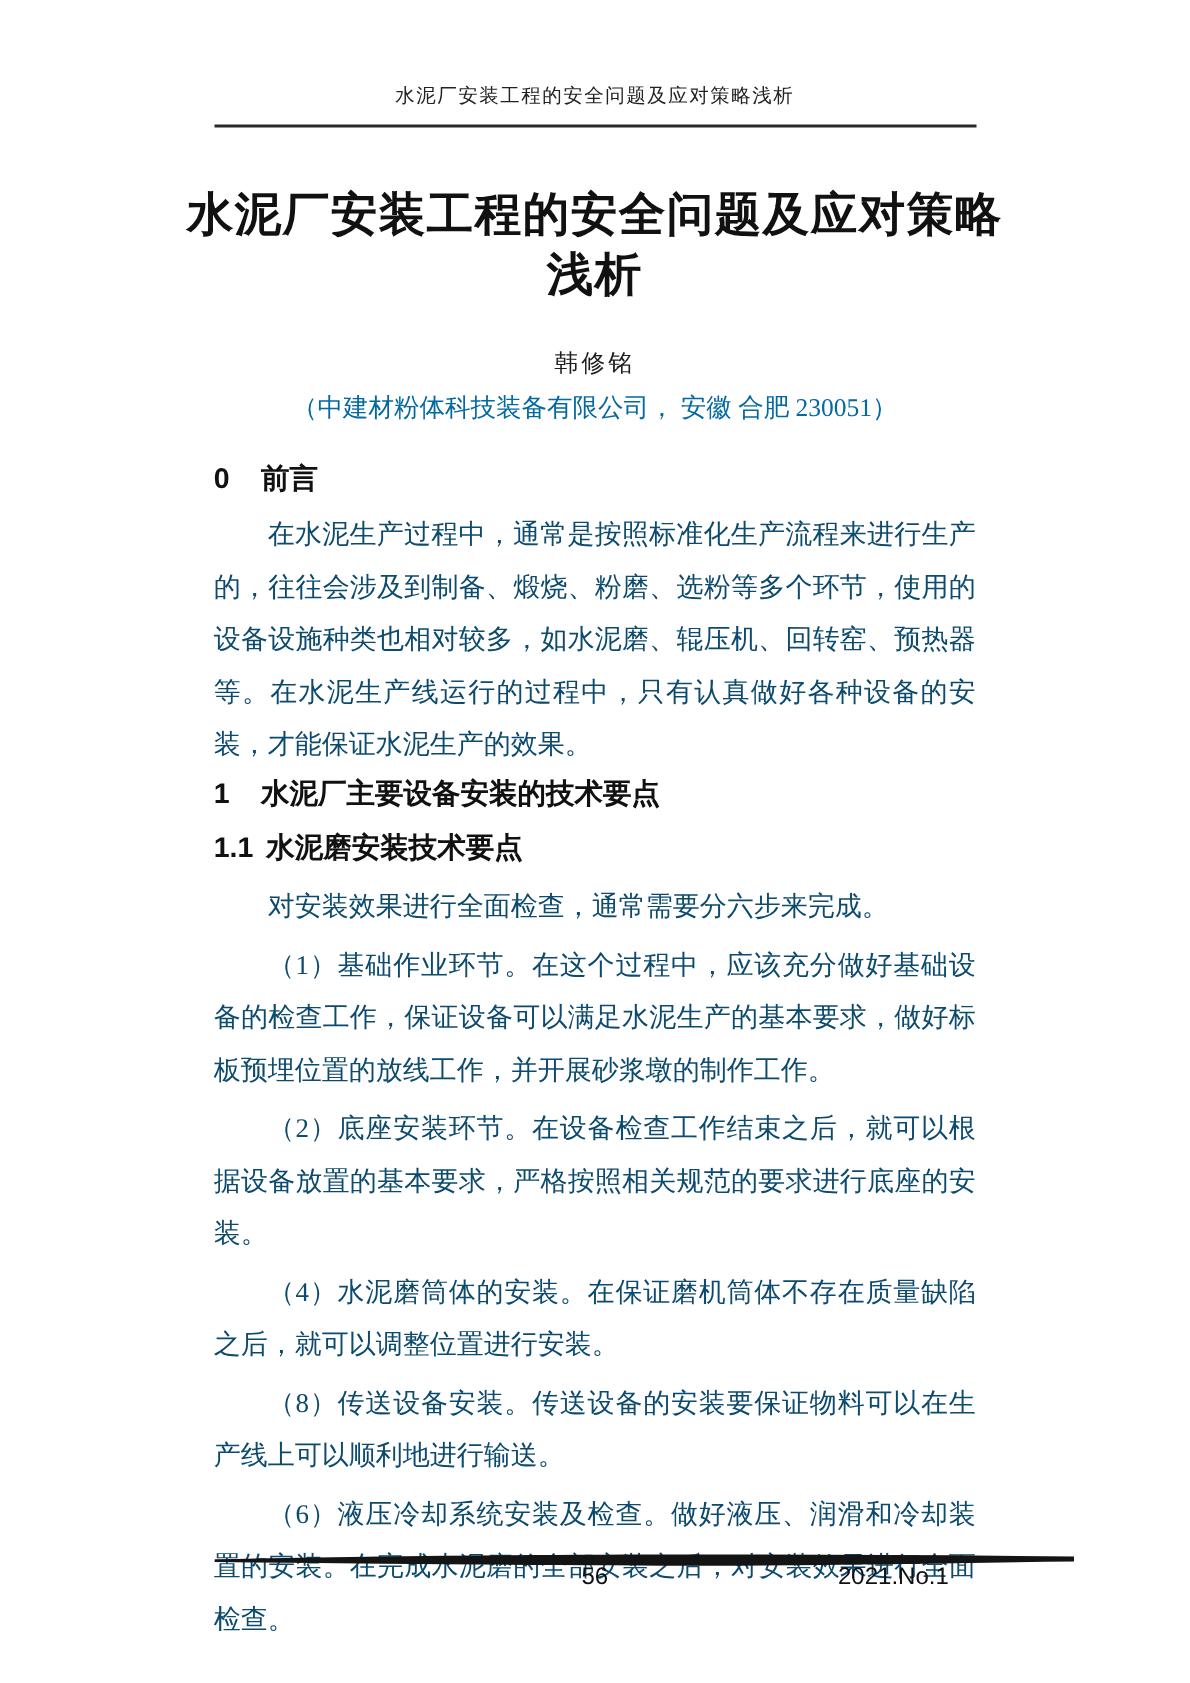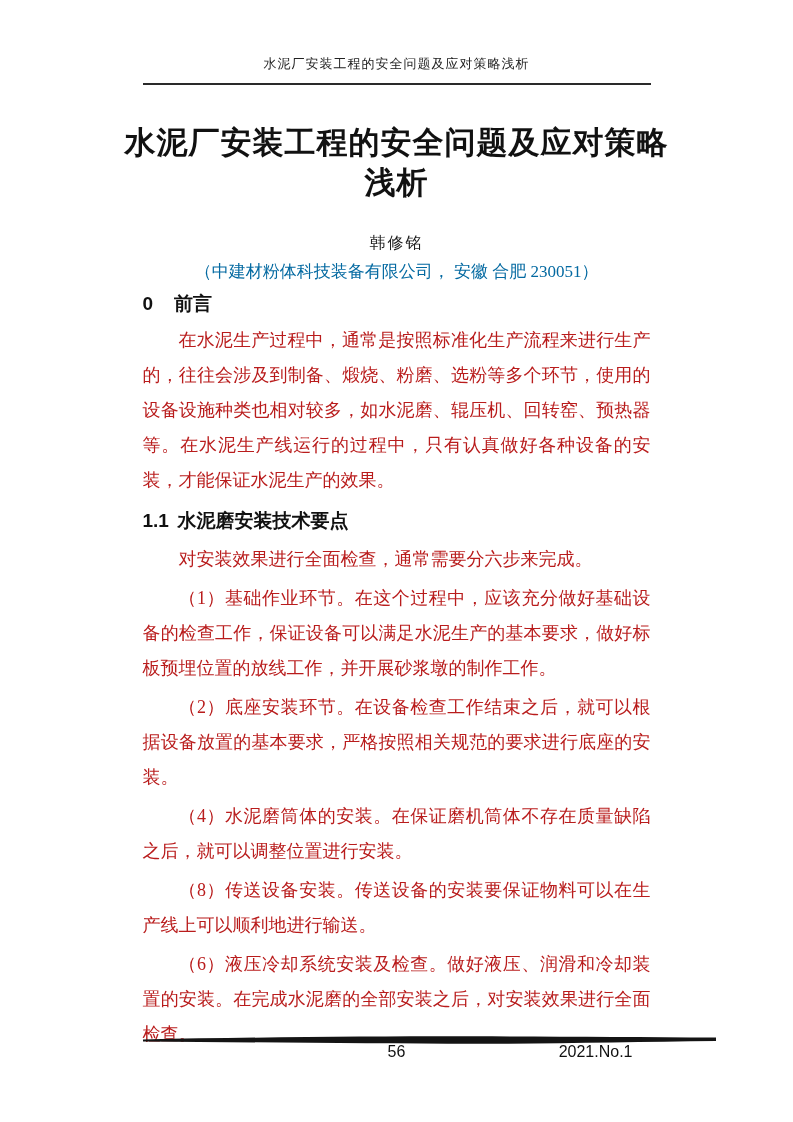--- a/index.html
+++ b/index.html
@@ -53,31 +53,31 @@
     color: #0369a1;
   }
   .content { margin: 0 65px; }
   .sec-heading {
     font-family: "Liberation Sans", "DejaVu Sans", sans-serif;
     font-weight: bold;
     font-size: 19px;
     line-height: 26px;
     color: #111;
   }
-  .sec-heading.h-intro   { margin-top: 8px; }
+  .sec-heading.h-intro   { margin-top: 24px; }
   .sec-heading.h-level1  { margin-top: 3px; }
   .sec-heading.h-level2  { margin-top: 10px; }
   .sec-heading .sec-num-wide  { margin-right: 1.1em; }
   .sec-heading .sec-num-tight { margin-right: 0.45em; }
   .body-par {
     font-size: 18px;
     line-height: 35px;
     text-align: justify;
     text-indent: 2em;
-    color: #b91c1c;
+    color: #0c4a6e;
   }
   .body-par.first-after-heading { margin-top: 6px; }
   .body-par.lead-par { margin-top: 8px; }
   .body-par.step-par { margin-top: 4px; }
   .footer {
     position: absolute;
     left: 65px;
     right: 65px;
     top: 1036px;
   }
@@ -117,20 +117,23 @@
   <div class="article-author">韩修铭</div>
   <div class="article-affiliation">（中建材粉体科技装备有限公司， 安徽 合肥 230051）</div>
 
   <div class="content">
 
     <h2 class="sec-heading h-intro">
       <span class="sec-num-wide">0</span><span>前言</span>
     </h2>
     <p class="body-par first-after-heading">在水泥生产过程中，通常是按照标准化生产流程来进行生产的，往往会涉及到制备、煅烧、粉磨、选粉等多个环节，使用的设备设施种类也相对较多，如水泥磨、辊压机、回转窑、预热器等。在水泥生产线运行的过程中，只有认真做好各种设备的安装，才能保证水泥生产的效果。</p>
 
+    <h2 class="sec-heading h-level1">
+      <span class="sec-num-wide">1</span><span>水泥厂主要设备安装的技术要点</span>
+    </h2>
 
     <h3 class="sec-heading h-level2">
       <span class="sec-num-tight">1.1</span><span>水泥磨安装技术要点</span>
     </h3>
 
     <p class="body-par lead-par">对安装效果进行全面检查，通常需要分六步来完成。</p>
     <p class="body-par step-par">（1）基础作业环节。在这个过程中，应该充分做好基础设备的检查工作，保证设备可以满足水泥生产的基本要求，做好标板预埋位置的放线工作，并开展砂浆墩的制作工作。</p>
     <p class="body-par step-par">（2）底座安装环节。在设备检查工作结束之后，就可以根据设备放置的基本要求，严格按照相关规范的要求进行底座的安装。</p>
     <p class="body-par step-par">（4）水泥磨筒体的安装。在保证磨机筒体不存在质量缺陷之后，就可以调整位置进行安装。</p>
     <p class="body-par step-par">（8）传送设备安装。传送设备的安装要保证物料可以在生产线上可以顺利地进行输送。</p>

